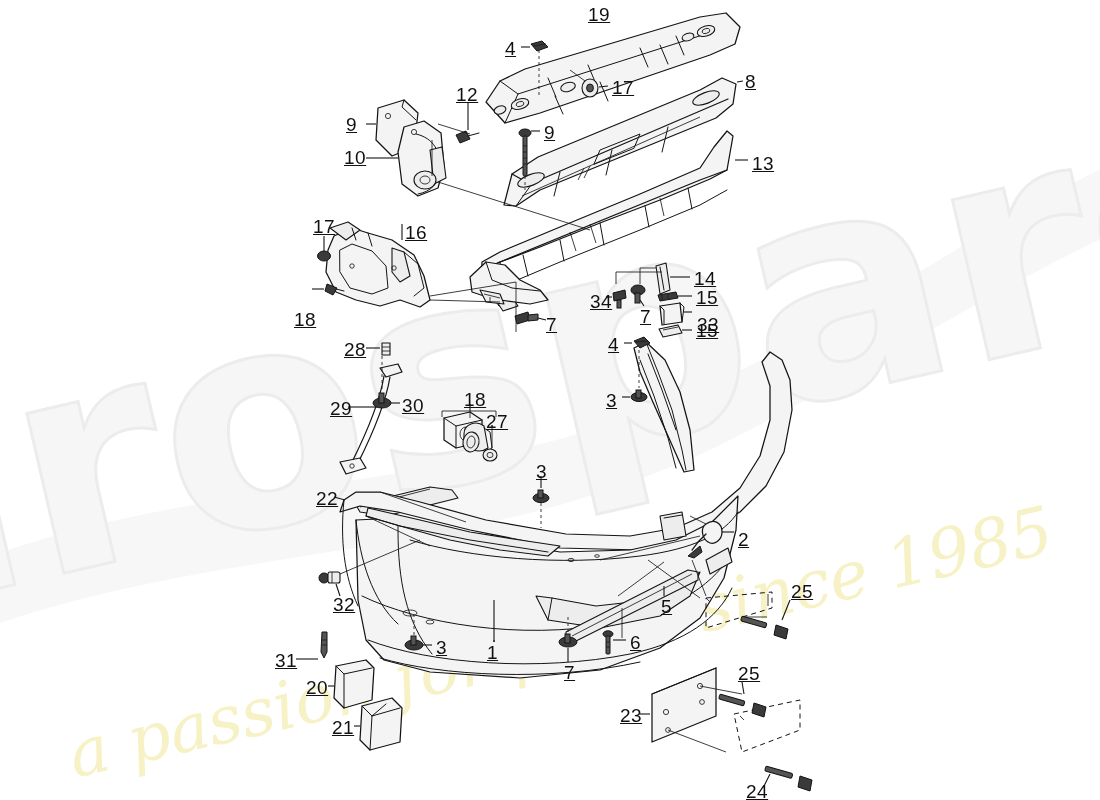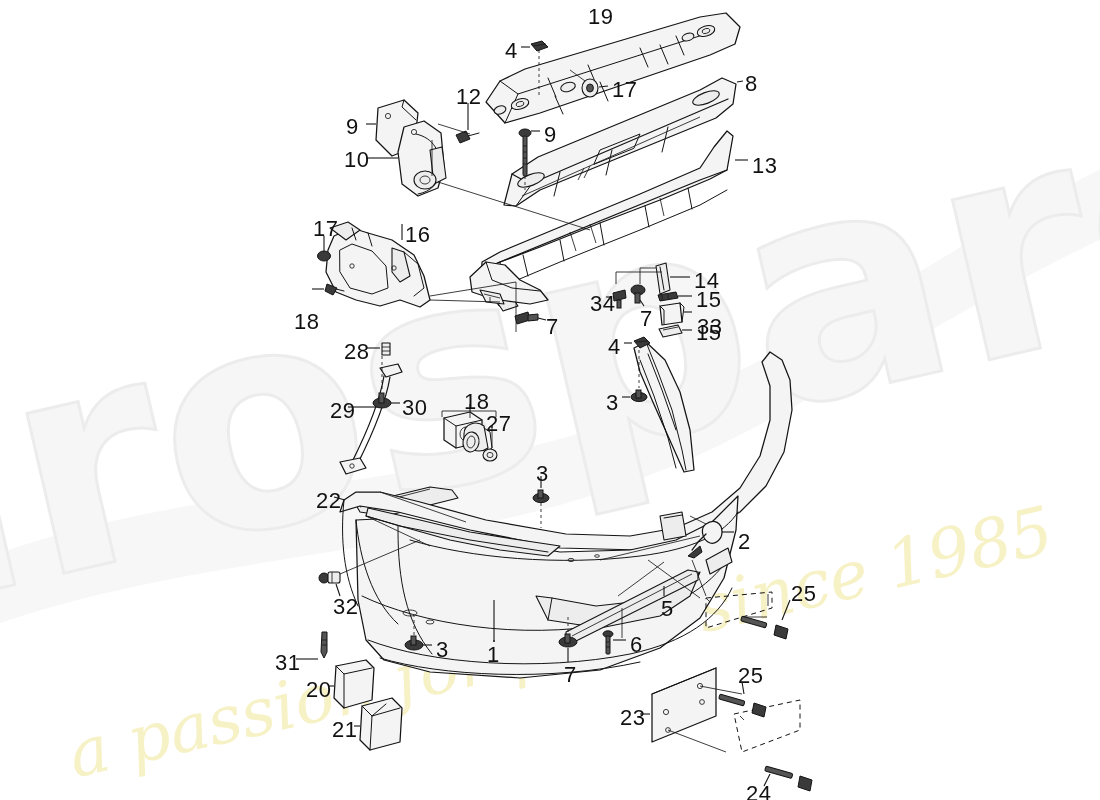--- a/index.html
+++ b/index.html
@@ -2,21 +2,21 @@
 <html><head>
 <meta charset="utf-8">
 <style>
   html,body{margin:0;padding:0;background:#fff;}
   body{width:1100px;height:800px;overflow:hidden;
        font-family:"Liberation Sans",sans-serif;}
   #stage{position:relative;width:1100px;height:800px;background:#ffffff;overflow:hidden;}
   #art{position:absolute;left:0;top:0;width:1100px;height:800px;}
   .wm{position:absolute;pointer-events:none;user-select:none;}
   .lbl{position:absolute;font-family:"Liberation Sans",sans-serif;
-       font-size:22px;color:#111;letter-spacing:.5px;white-space:nowrap;}
+       font-size:19px;color:#111;letter-spacing:.5px;white-space:nowrap;text-decoration:underline;}
 </style>
 </head>
 <body>
 
 <div id="stage">
 
   <div class="wm" style="left:0;top:0;width:1100px;height:800px;">
     <svg width="1100" height="800" viewBox="0 0 1100 800">
       <defs>
         <clipPath id="swoosh">

